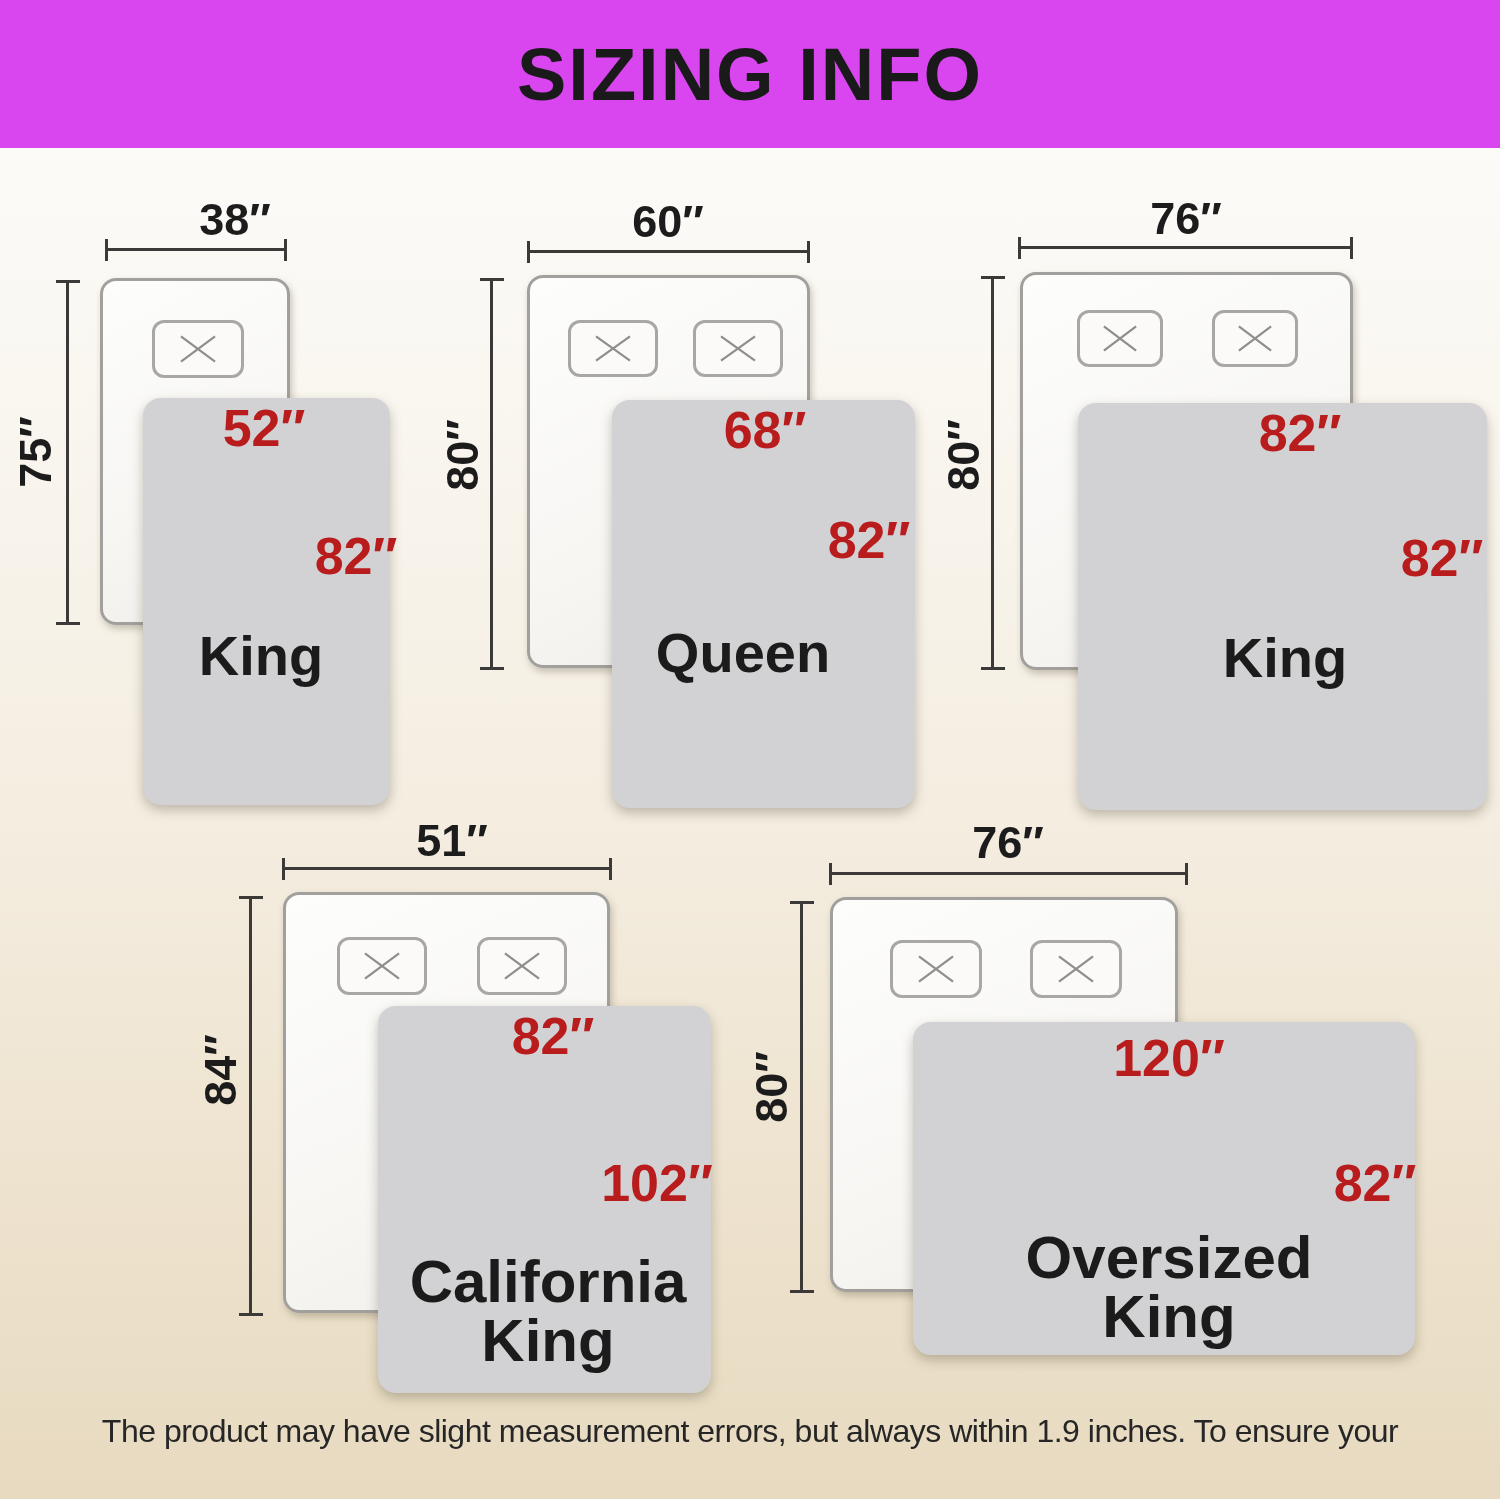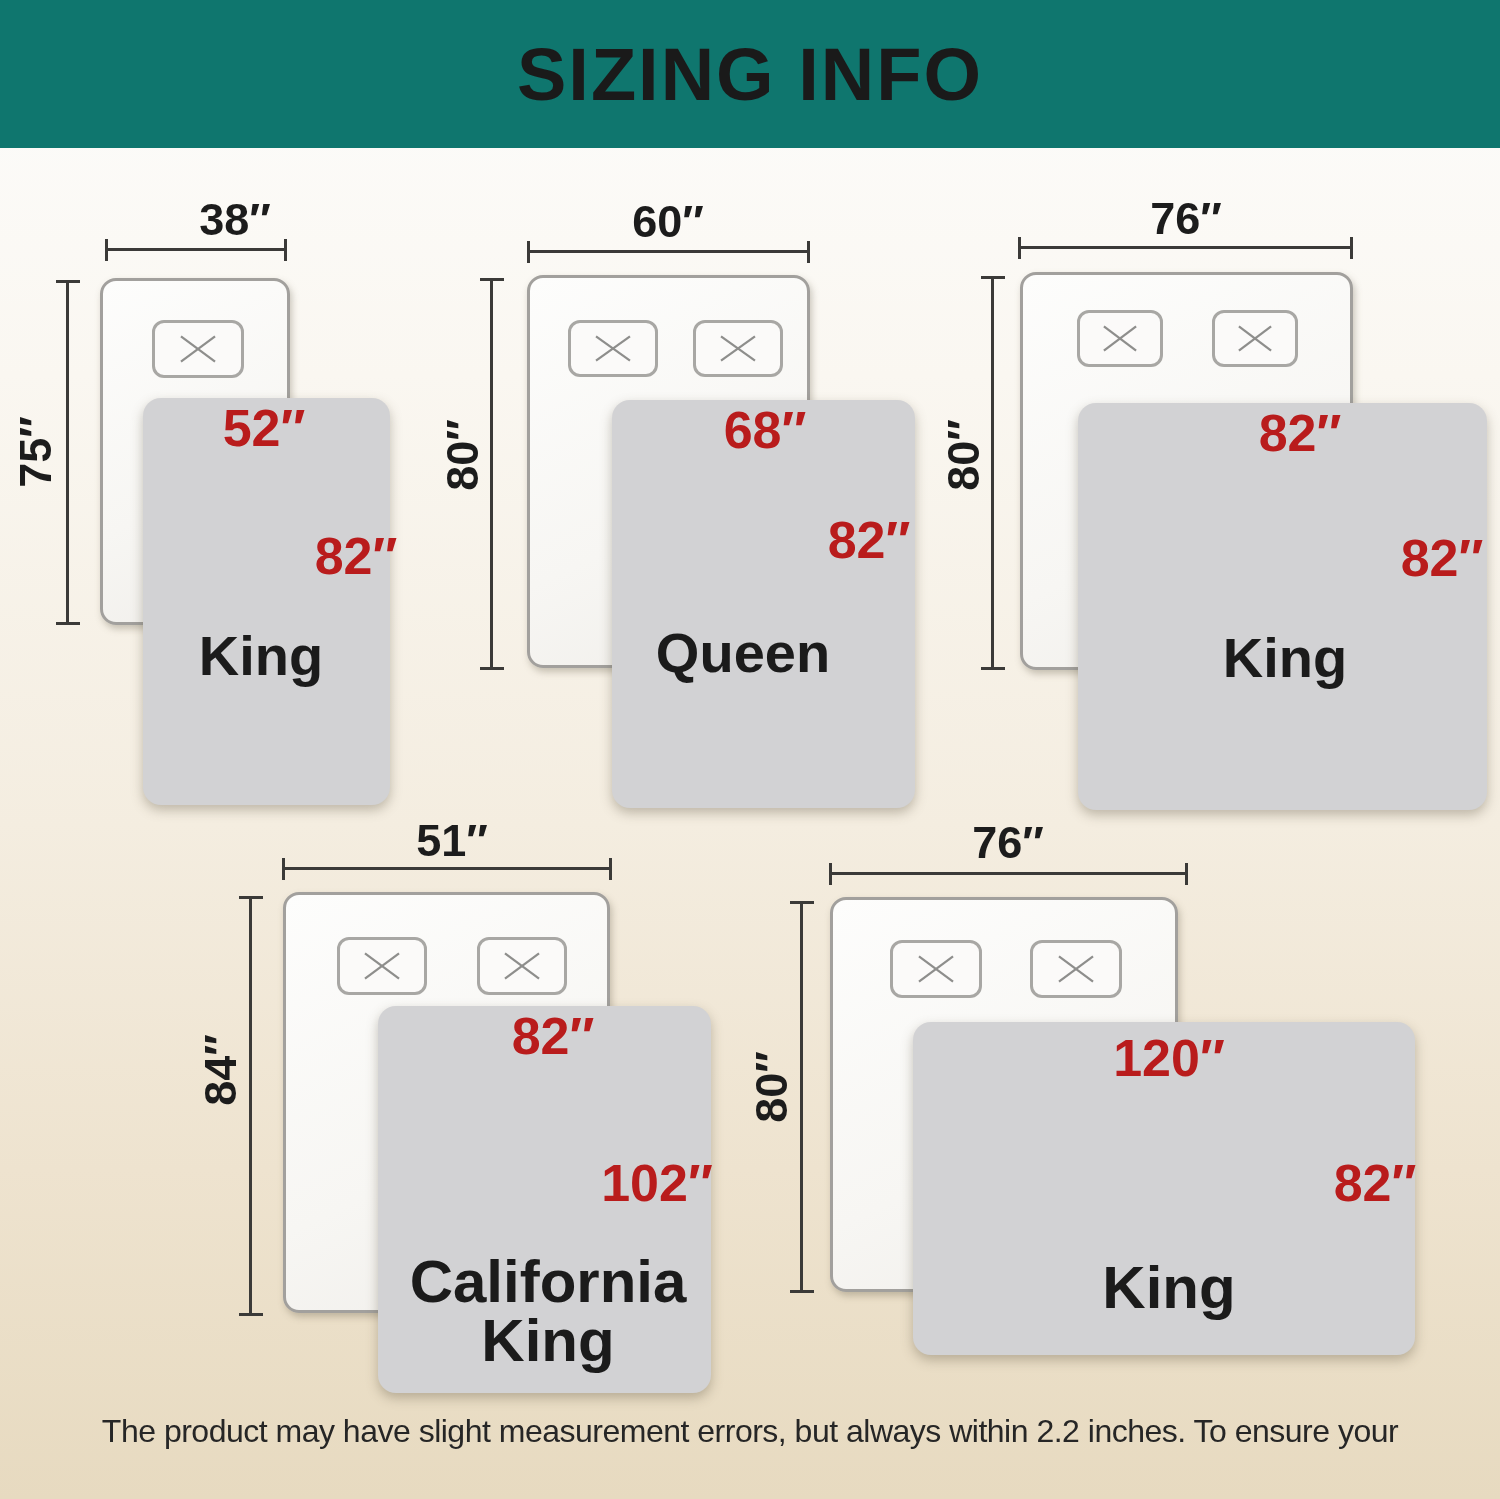--- a/index.html
+++ b/index.html
@@ -3,21 +3,21 @@
 <meta charset="utf-8">
 <style>
   html,body{margin:0;padding:0;}
   body{
     width:1500px;height:1499px;position:relative;overflow:hidden;
     font-family:"Liberation Sans","DejaVu Sans",sans-serif;
     background:linear-gradient(180deg,#fdfdfc 0%,#faf7f1 25%,#f4ede0 55%,#eee3cf 78%,#e7dac0 100%);
   }
   .header{
     position:absolute;left:0;top:0;width:1500px;height:148px;
-    background:#0f766e;display:flex;align-items:center;justify-content:center;
+    background:#d946ef;display:flex;align-items:center;justify-content:center;
   }
   .title{
     font-size:74px;font-weight:bold;color:#1a1a1a;letter-spacing:2px;
   }
   .diagram{position:absolute;left:0;top:0;width:0;height:0;}
   .bed{
     position:absolute;box-sizing:border-box;z-index:1;
     border:3px solid #a2a09d;border-radius:16px;
     background:linear-gradient(155deg,#fdfdfc 0%,#f7f6f3 60%,#f0eeea 100%);
     box-shadow:2px 4px 7px rgba(110,100,80,0.35);
@@ -188,19 +188,20 @@
   <div class="pillow" style="left:1030px;top:940px;width:92px;height:58px;">
     <svg viewBox="0 0 92 58">
         <line x1="27" y1="15" x2="65" y2="43" stroke="#8e8e8c" stroke-width="2.5"></line>
         <line x1="65" y1="15" x2="27" y2="43" stroke="#8e8e8c" stroke-width="2.5"></line>
       </svg>
   </div>
   <div class="blanket" style="left:913px;top:1022px;width:502px;height:333px;"></div>
   <span class="bnum" style="left:1169px;top:1058px;">120″</span>
   <span class="bnum" style="left:1375px;top:1183px;">82″</span>
   <div class="bname two" style="left:1169px;top:1288px;">
+    <div>Oversized</div>
     <div>King</div>
   </div>
 </div>
 
 <div class="footer">
-  <div>The product may have slight measurement errors, but always within 2.2 inches. To ensure your</div>
+  <div>The product may have slight measurement errors, but always within 1.9 inches. To ensure your</div>
 </div>
 
 </body></html>

